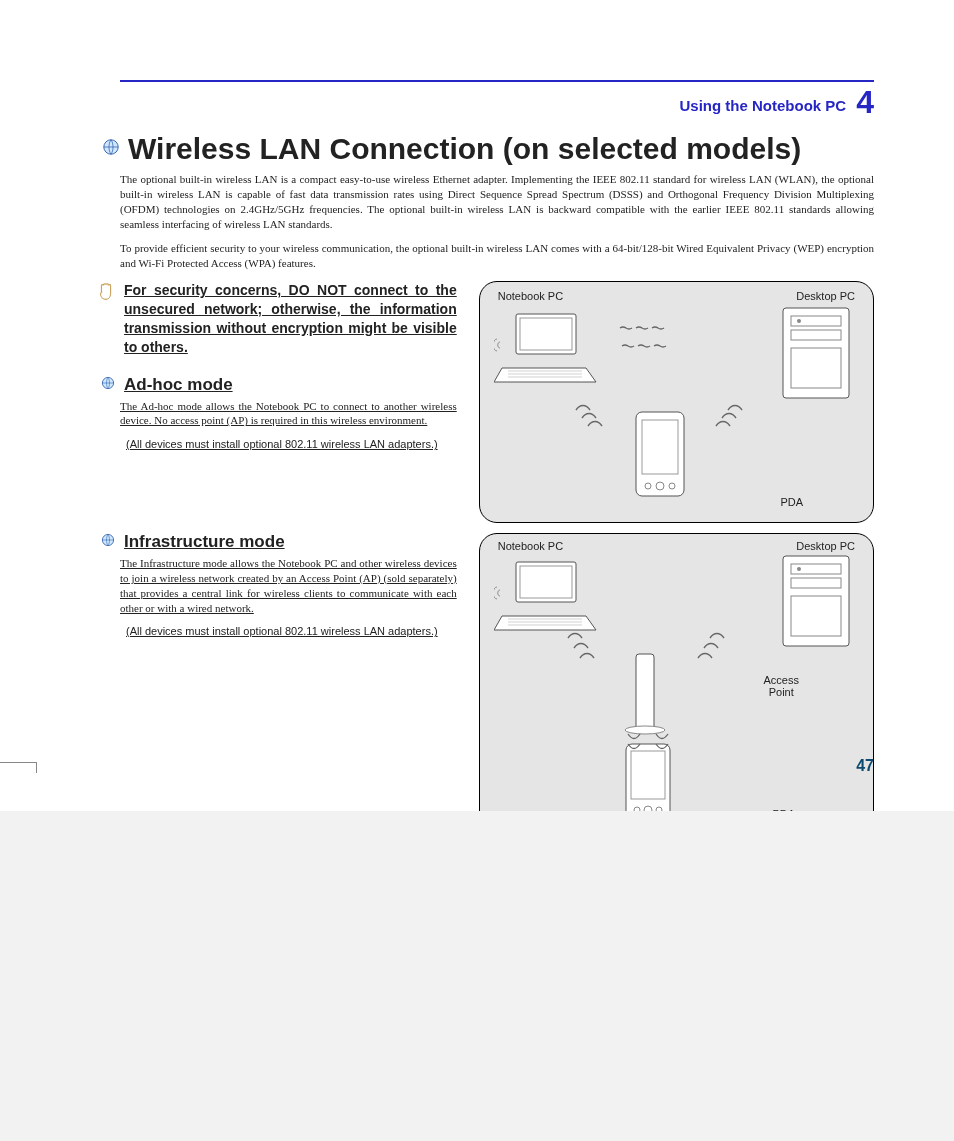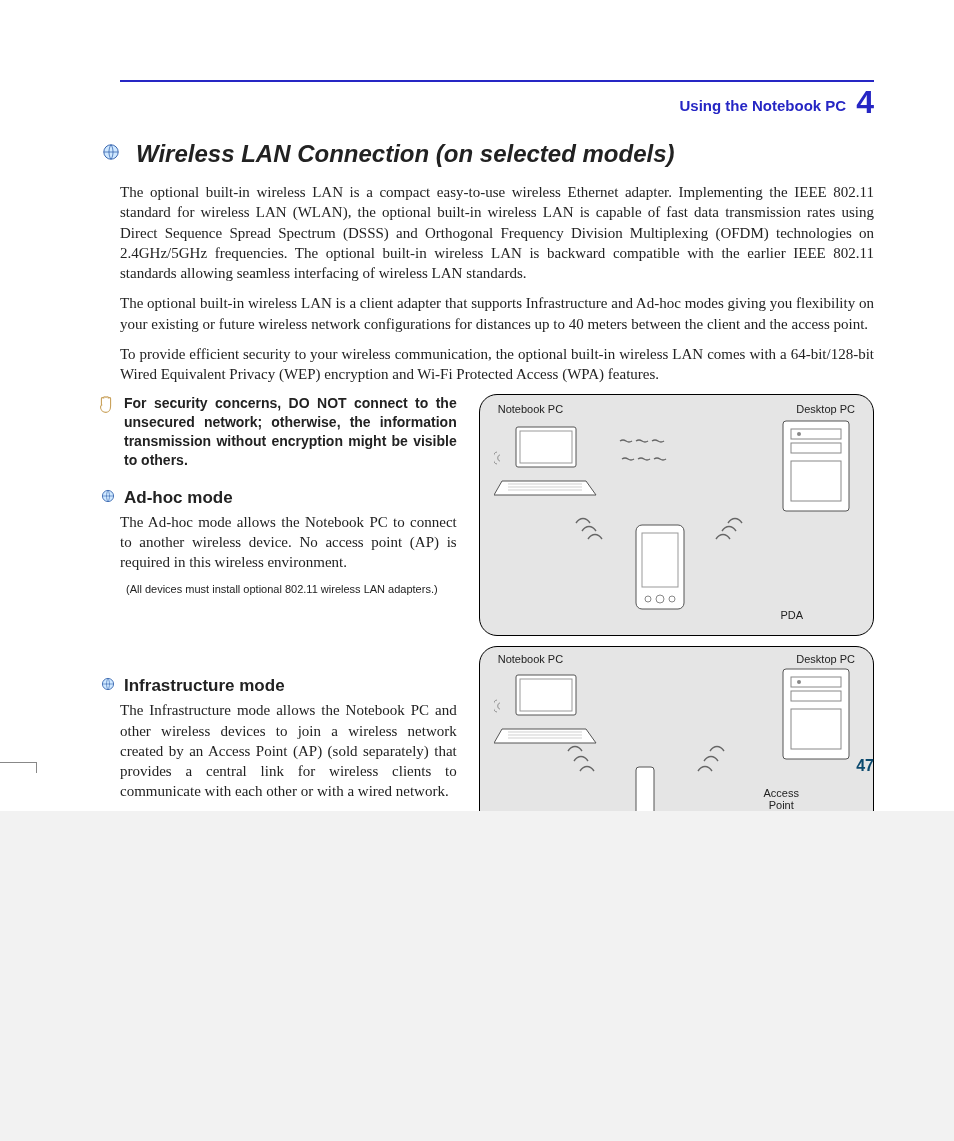--- a/index.html
+++ b/index.html
@@ -51,34 +51,34 @@
   }
   .icon-globe, .icon-hand, .icon-mini-globe {
     flex: 0 0 auto;
   }
   .icon-globe svg { width: 18px; height: 18px; }
   .icon-mini-globe svg { width: 16px; height: 16px; }
   .icon-hand svg { width: 20px; height: 22px; }
 
   h1.main-title {
     font-family: Arial, Helvetica, sans-serif;
-    font-size: 24px;
-    font-weight: bold;
-    margin: 8px;
-    font-style: italic;
+    font-size: 30px;
+    font-weight: bold;
+    margin: 0;
   }
   .body-text {
-    font-size: 15px;
+    font-size: 11px;
     line-height: 1.35;
     text-align: justify;
     margin: 6px 0 10px 0;
   }
   .two-col {
     display: flex;
     gap: 22px;
+    text-decoration: underline;
   }
   .left-col {
     flex: 1 1 46%;
     min-width: 0;
   }
   .right-col {
     flex: 1 1 54%;
     min-width: 0;
   }
   .warning-row {
@@ -170,21 +170,20 @@
     <span class="icon-globe">
       <svg viewBox="0 0 20 20">
           <circle cx="10" cy="10" r="8" fill="#cfe8ff" stroke="#2a5aa8" stroke-width="1"></circle>
           <path d="M2 10h16M10 2c3 4 3 12 0 16M10 2c-3 4-3 12 0 16" stroke="#2a5aa8" stroke-width="0.8" fill="none"></path>
         </svg>
     </span>
     <h1 class="main-title">Wireless LAN Connection (on selected models)</h1>
   </div>
 
   <p class="body-text">The optional built-in wireless LAN is a compact easy-to-use wireless Ethernet adapter. Implementing the IEEE 802.11 standard for wireless LAN (WLAN), the optional built-in wireless LAN is capable of fast data transmission rates using Direct Sequence Spread Spectrum (DSSS) and Orthogonal Frequency Division Multiplexing (OFDM) technologies on 2.4GHz/5GHz frequencies. The optional built-in wireless LAN is backward compatible with the earlier IEEE 802.11 standards allowing seamless interfacing of wireless LAN standards.</p>
-  <p class="body-text">The optional built-in wireless LAN is a client adapter that supports Infrastructure and Ad-hoc modes giving you flexibility on your existing or future wireless network configurations for distances up to 40 meters between the client and the access point.</p>
   <p class="body-text">To provide efficient security to your wireless communication, the optional built-in wireless LAN comes with a 64-bit/128-bit Wired Equivalent Privacy (WEP) encryption and Wi-Fi Protected Access (WPA) features.</p>
 
   <div class="two-col">
 
     <div class="left-col">
 
       <div class="warning-row">
         <span class="icon-hand">
           <svg viewBox="0 0 20 24">
               <path d="M5 12V5c0-1 1-1 1.3-1s1.2 0 1.2 1V4c0-1 1-1 1.3-1s1.2 0 1.2 1V4c0-1 1-1 1.3-1s1.2 0 1.2 1v1c0-1 1-1 1.3-1s1.2 0 1.2 1v8c0 4-2 7-5 7s-6-2-6-6l1-2 1 0z" fill="none" stroke="#c9a15a" stroke-width="1.2"></path>

